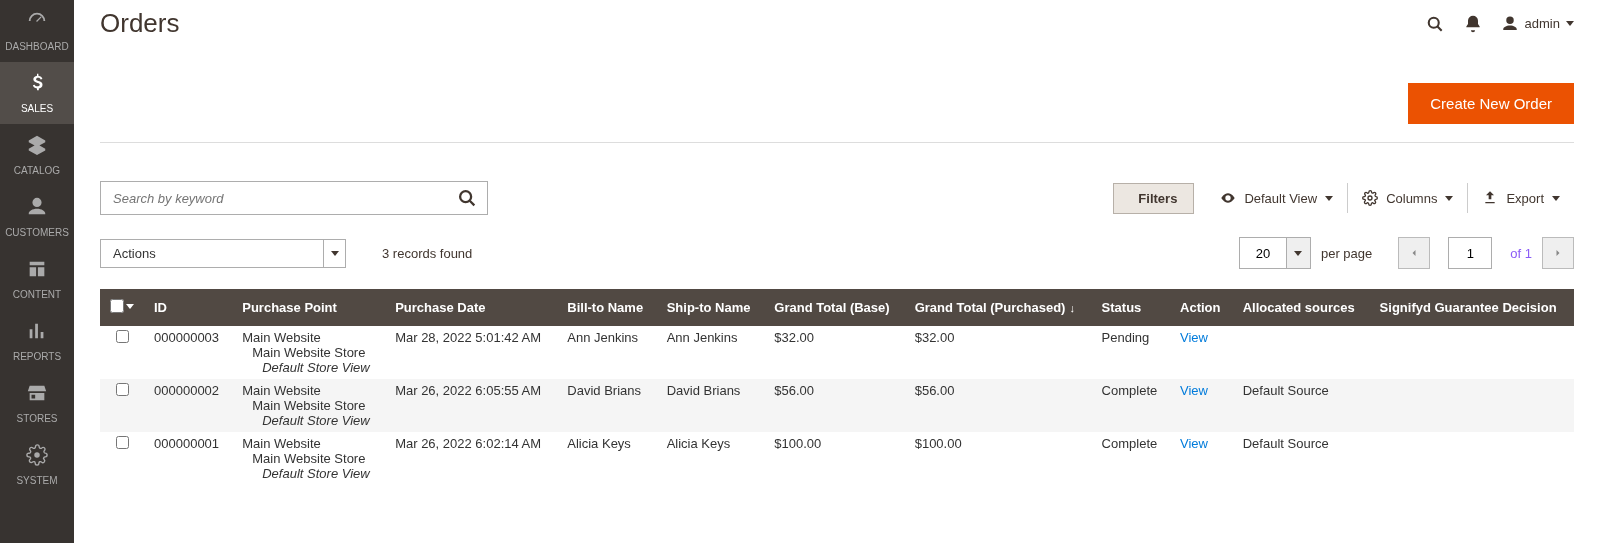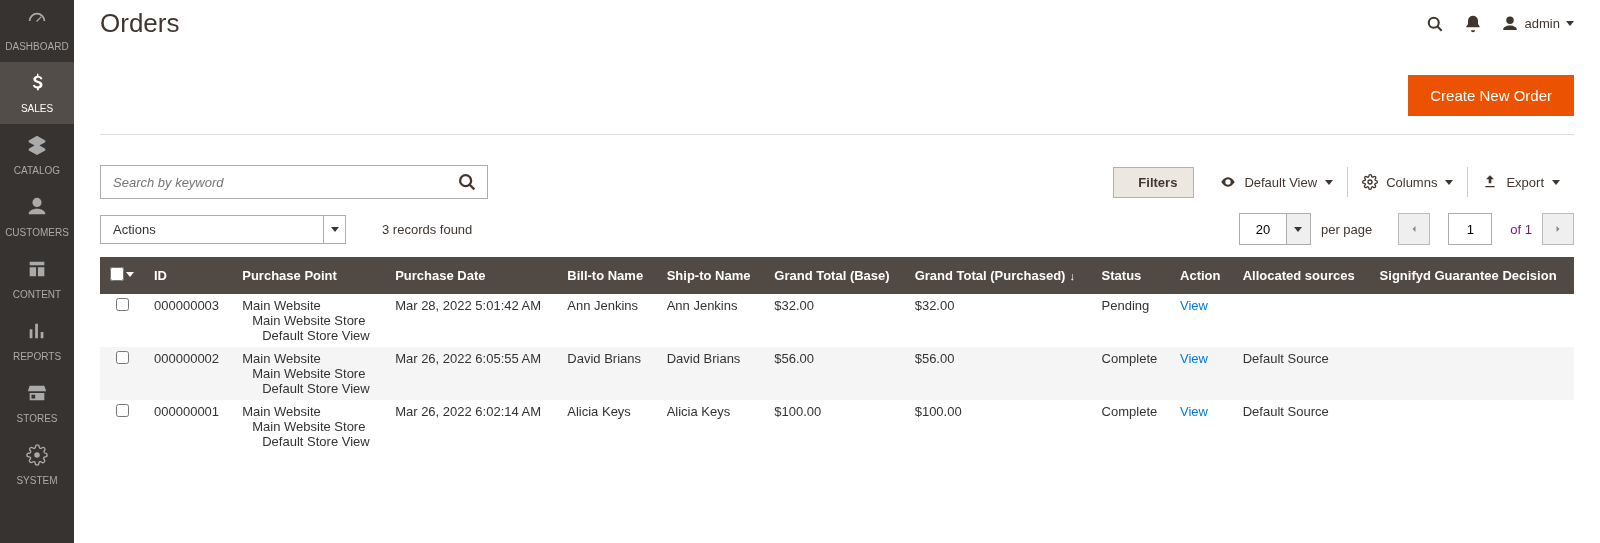--- a/index.html
+++ b/index.html
@@ -5,21 +5,21 @@
   * { box-sizing: border-box; margin: 0; padding: 0; }
   body { font-family: -apple-system, BlinkMacSystemFont, "Segoe UI", Helvetica, Arial, sans-serif; font-size: 13px; color: #333; background: #fff; }
   .app { display: flex; width: 1600px; height: 543px; }
   
   .sidebar { width: 74px; background: #373330; display: flex; flex-direction: column; flex-shrink: 0; }
   .nav-item { display: flex; flex-direction: column; align-items: center; justify-content: center; padding: 10px 2px; color: #aaa; font-size: 10px; text-align: center; cursor: pointer; }
   .nav-item.active { background: #524d49; color: #fff; }
   .nav-item .icon { font-size: 20px; margin-bottom: 4px; fill: currentColor; }
   .nav-item svg { width: 22px; height: 22px; }
   
-  .main { flex: 1; padding: 0 26px; display:flex; flex-direction:column; }
+  .main { flex: 1; padding: 0 26px; display:flex; flex-direction:column;gap:8px; }
   .header { display:flex; align-items:center; justify-content:space-between; padding-top:8px; }
   .page-title { font-size: 26px; font-weight: 400; color: #41362f; }
   .header-right { display:flex; align-items:center; gap: 18px; }
   .header-icon { width:20px; height:20px; cursor:pointer; color:#41362f; }
   .user { display:flex; align-items:center; gap:6px; color:#41362f; cursor:pointer; }
   .user svg { width:18px; height:18px; }
   .caret-down { width:0;height:0;border-left:4px solid transparent;border-right:4px solid transparent;border-top:5px solid #41362f; display:inline-block; }
   
   .action-bar { background:#fff; border-bottom:1px solid #ddd; padding: 22px 0 18px; margin-top: 14px; display:flex; justify-content:flex-end; }
   .primary-btn { background:#eb5202; color:#fff; border:none; padding: 12px 22px; font-size:15px; cursor:pointer; }
@@ -40,34 +40,34 @@
   .actions-dd .dd-main { border:1px solid #adadad; padding:6px 12px; width:224px; font-size:13px; color:#333; background:#fff;}
   .actions-dd .dd-caret { border:1px solid #adadad; border-left:none; width:22px; display:flex; align-items:center; justify-content:center; background:#fff;}
   .records-found { color:#41362f; font-size:13px; }
   .right2 { display:flex; align-items:center; gap:10px; }
   .pgsize { display:flex;padding-left:26px; }
   .pgsize input { width:48px; height:32px; border:1px solid #adadad; text-align:center; font-size:13px; }
   .pgsize .pgcaret { width:24px; height:32px; border:1px solid #adadad; border-left:none; background:#efefef; display:flex; align-items:center; justify-content:center; }
   .per-page-label { color:#41362f; font-size:13px; margin-right:16px; }
   .pager-btn { width:32px; height:32px; border:1px solid #bbb; background:#efefef; display:flex; align-items:center; justify-content:center; cursor:pointer; color:#888;}
   .page-input { width:44px; height:32px; border:1px solid #adadad; text-align:center; font-size:13px; margin:0 8px;}
-  .of-pages { color:#701a75; font-size:13px;text-align:center; }
+  .of-pages { color:#8b5cf6; font-size:13px;text-align:center; }
   
   table { width:100%; border-collapse:collapse; font-size:13px; }
   thead th { background:#514943; color:#fff; font-weight:600; text-align:left; padding:10px 10px; white-space:nowrap; }
   thead th .sort-arrow { font-size:11px; margin-left:4px; }
   tbody tr:nth-child(even) { background:#f5f5f5; }
   tbody td { padding:4px 10px; vertical-align:top; color:#333; }
   .view-link { color:#007bdb; cursor:pointer; }
   .checkbox-cell { width:44px; text-align:center; }
   .header-check { display:inline-flex; align-items:center; gap:2px; }
   .header-check input { width:14px; height:14px; }
   .pp-lines { display:flex; flex-direction:column; }
   .pp-lines span:nth-child(2){ padding-left:10px; }
-  .pp-lines span:nth-child(3){ padding-left:20px; }
+  .pp-lines span:nth-child(3){ padding-left:20px;font-style:italic; }
 </style>
 </head>
 <body>
 <div class="app">
 
 <nav class="sidebar" id="sidebar">
       <div class="nav-item">
         <span class="icon"><svg viewBox="0 0 24 24" fill="currentColor">
             <path d="M12 3a9 9 0 00-9 9h2a7 7 0 1114 0h2a9 9 0 00-9-9zm-1 9l5-5 1 1-5 5-1-1z"></path>
           </svg></span>

